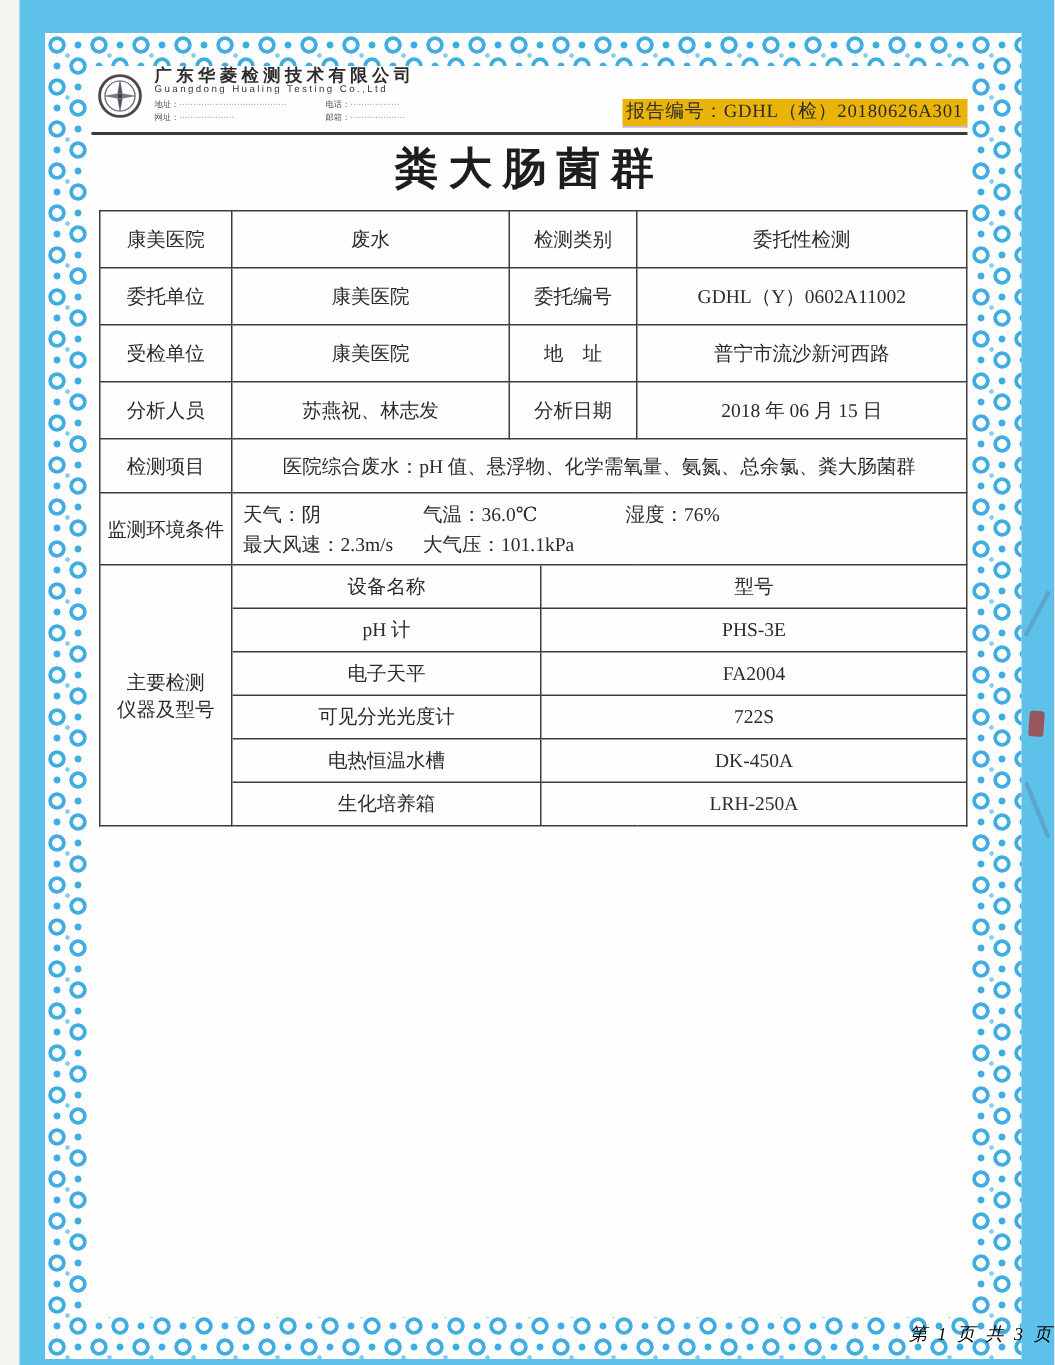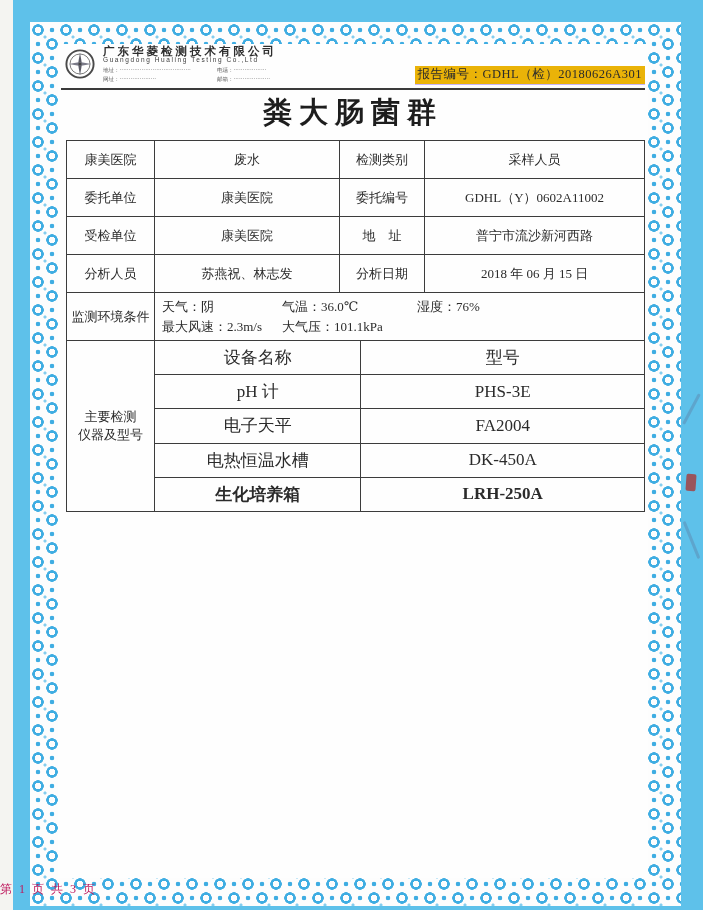--- a/index.html
+++ b/index.html
@@ -77,28 +77,28 @@
   table.main{border:1.5px solid #333;}
   col.c1{width:88px;} col.c2{width:185px;} col.c3{width:85px;} col.c4{width:220px;}
   tr.r{height:38px;} tr.rp{height:36px;} tr.re{height:48px;} tr.req{height:170px;}
   td.left{text-align:left;padding-left:10px;}
   .envline{display:flex;text-align:left;padding-left:7px;line-height:20px;}
   .envline .w1{width:120px;} .envline .w2{width:135px;}
   
   table.equip{border-collapse:collapse;table-layout:fixed;width:100%;height:170px;}
   table.equip td{
     border:0;border-bottom:1px solid #3c3c3c;
-    font-size:17px;text-align:center;vertical-align:middle;height:28px;
-  }
-  table.equip tr:last-child td{border-bottom:0;font-weight:bold;}
+    font-size:13px;text-align:center;vertical-align:middle;height:28px;
+  }
+  table.equip tr:last-child td{border-bottom:0;}
   table.equip td.name{border-right:1px solid #3c3c3c;width:42%;}
   
   .footer{
     position:absolute;left:0;right:0;top:881px;z-index:3;
-    text-align:left;font-size:12px;letter-spacing:2px;color:#be185d;
+    text-align:right;font-size:12px;letter-spacing:2px;color:#000000;font-style:italic;
   }
   
   .red-mark{
     position:absolute;right:7px;top:474px;width:10px;height:17px;
     background:#a83a3a;opacity:.8;border-radius:2px;transform:rotate(4deg);z-index:2;
   }
   .ghost1,.ghost2{
     position:absolute;right:10px;width:3px;background:rgba(95,95,130,.28);
     border-radius:2px;z-index:2;
   }
@@ -146,39 +146,43 @@
           <col class="c1">
           <col class="c2">
           <col class="c3">
           <col class="c4">
         </colgroup>
       <tbody>
           <tr class="r">
         <td>康美医院</td>
         <td>废水</td>
         <td>检测类别</td>
-        <td>采样人员</td>
+        <td>委托性检测</td>
       </tr>
       <tr class="r">
         <td>委托单位</td>
         <td>康美医院</td>
         <td>委托编号</td>
         <td>GDHL（Y）0602A11002</td>
       </tr>
       <tr class="r">
         <td>受检单位</td>
         <td>康美医院</td>
         <td>地　址</td>
         <td>普宁市流沙新河西路</td>
       </tr>
       <tr class="r">
         <td>分析人员</td>
         <td>苏燕祝、林志发</td>
         <td>分析日期</td>
         <td>2018 年 06 月 15 日</td>
+      </tr>
+      <tr class="rp">
+        <td>检测项目</td>
+        <td class="left" colspan="3">医院综合废水：pH 值、悬浮物、化学需氧量、氨氮、总余氯、粪大肠菌群</td>
       </tr>
       <tr class="re">
         <td>监测环境条件</td>
         <td colspan="3">
           <div class="envline">
             <span class="w1">天气：阴</span>
             <span class="w2">气温：36.0℃</span>
             <span>湿度：76%</span>
           </div>
           <div class="envline">
@@ -201,20 +205,24 @@
             </tr>
             <tr>
               <td class="name">pH 计</td>
               <td>PHS-3E</td>
             </tr>
             <tr>
               <td class="name">电子天平</td>
               <td>FA2004</td>
             </tr>
             <tr>
+              <td class="name">可见分光光度计</td>
+              <td>722S</td>
+            </tr>
+            <tr>
               <td class="name">电热恒温水槽</td>
               <td>DK-450A</td>
             </tr>
             <tr>
               <td class="name">生化培养箱</td>
               <td>LRH-250A</td>
             </tr>
           </tbody>
               </table>
         </td>

